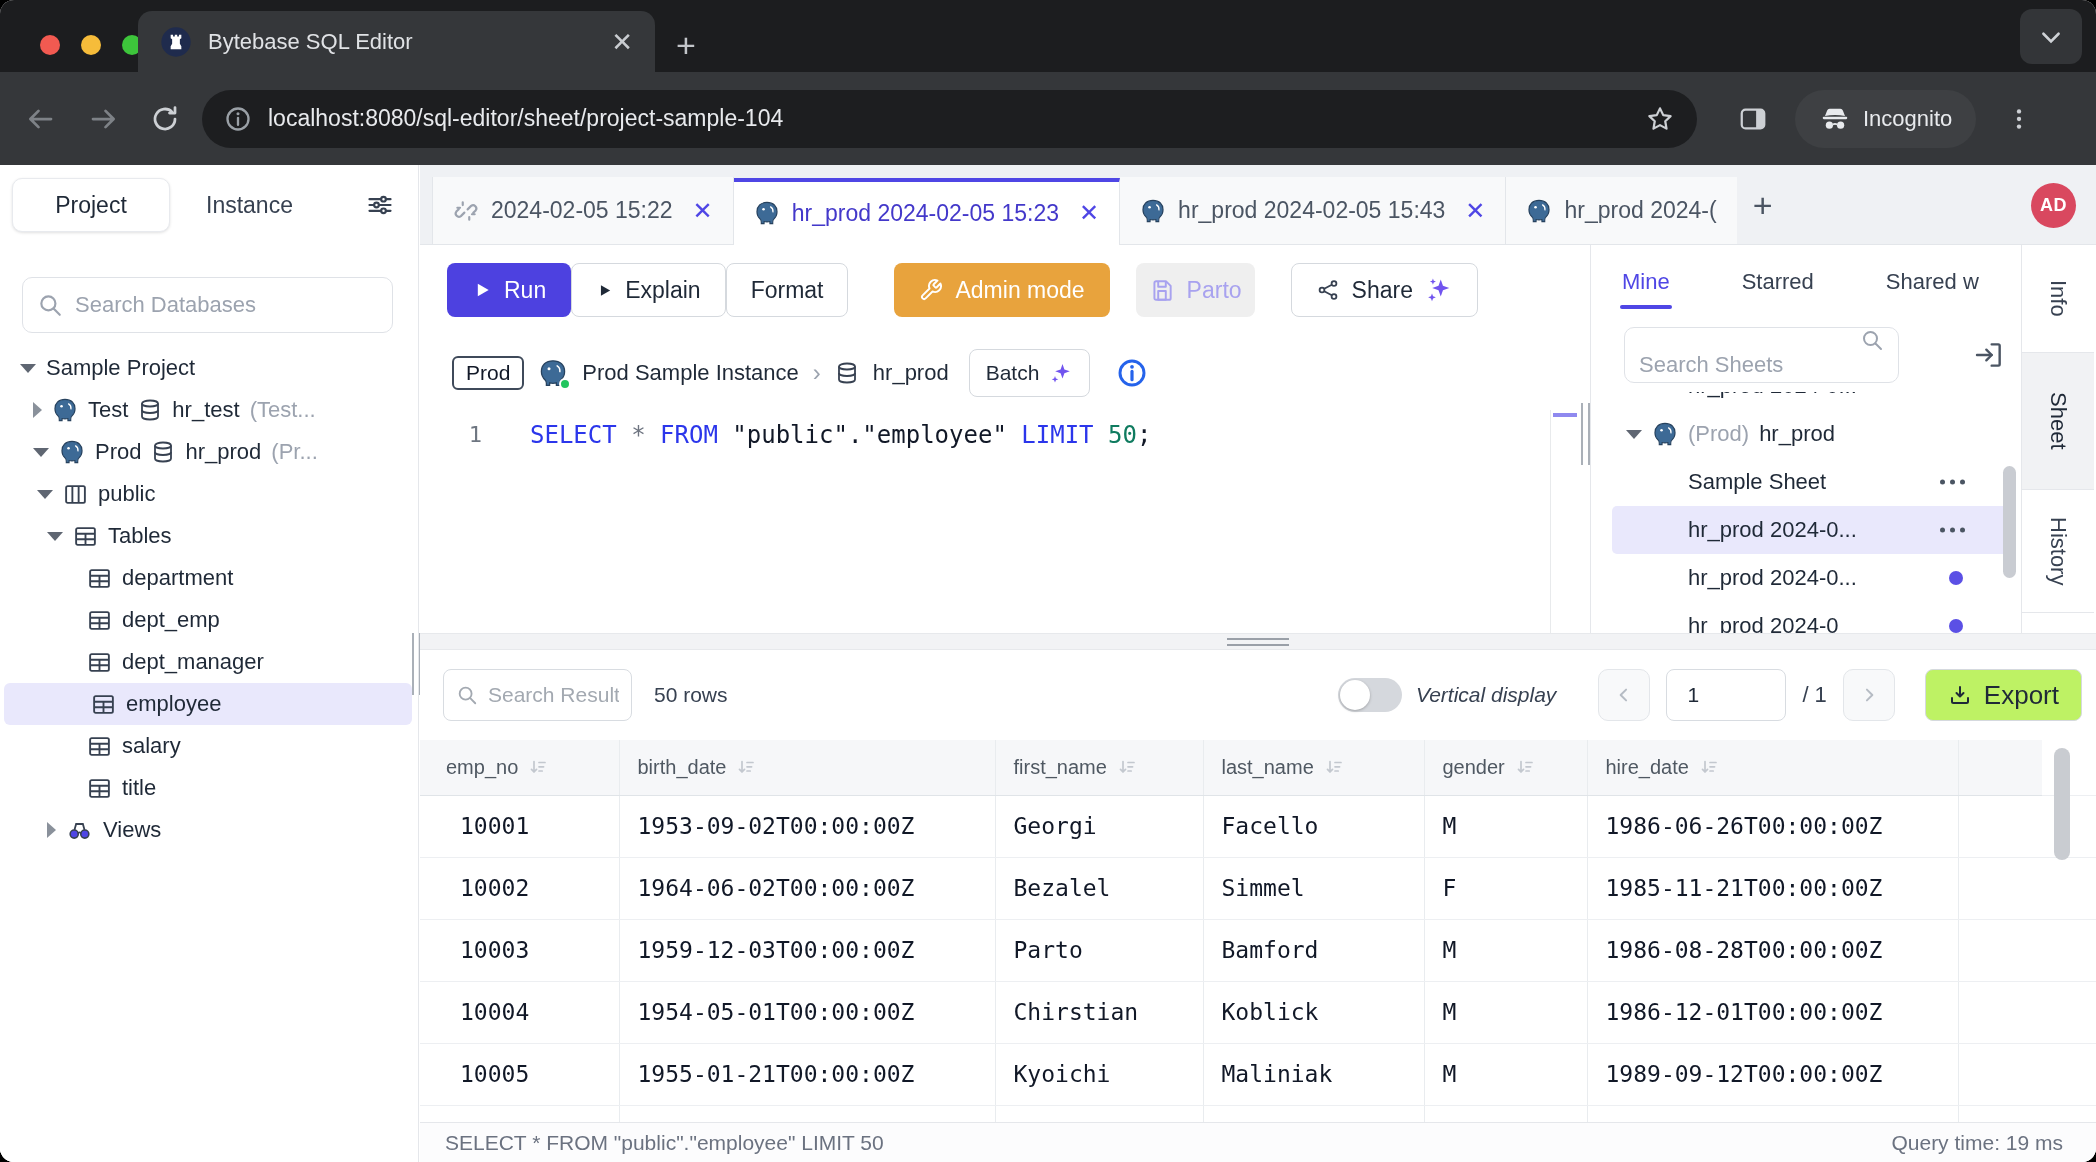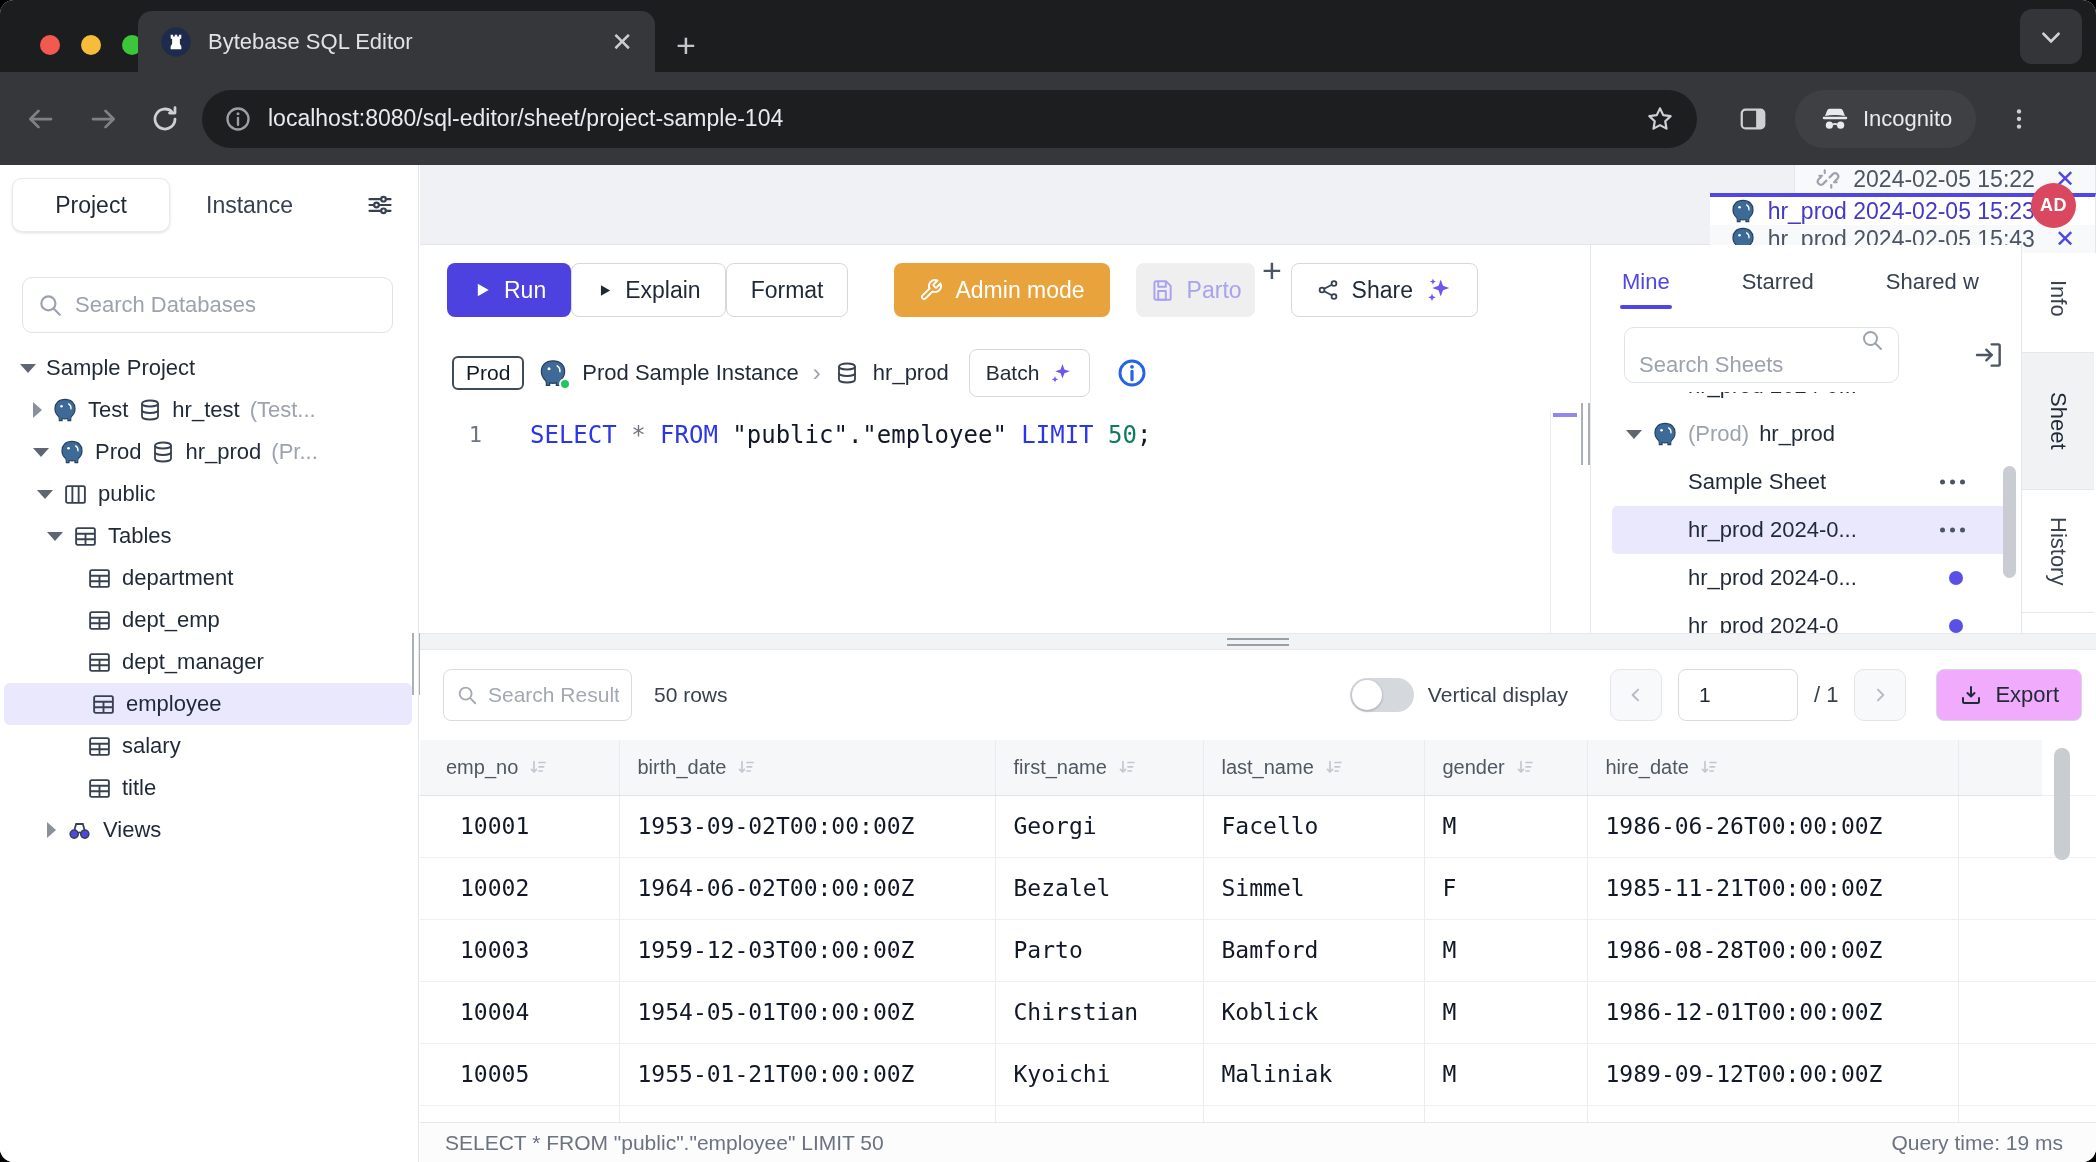--- a/index.html
+++ b/index.html
@@ -35,21 +35,21 @@
   .trow { height:42px; display:flex; align-items:center; gap:10px; white-space:nowrap; overflow:hidden; }
   .trow.sel { background:#e9e8fc; border-radius:6px; margin:0 6px 0 4px; }
   .t-gray { color:#9ca3af; }
   .caret-d { width:0; height:0; border-left:8px solid transparent; border-right:8px solid transparent; border-top:9px solid #5f6672; flex:0 0 auto; }
   .caret-r { width:0; height:0; border-top:8px solid transparent; border-bottom:8px solid transparent; border-left:9px solid #8a919b; flex:0 0 auto; }
   .sb-grip { position:absolute; left:412px; top:468px; width:9px; height:62px; border-left:2px solid #aab0b8; border-right:2px solid #aab0b8; }
 
   .main { position:absolute; left:420px; top:0; width:1676px; height:997px; }
 
   
-  .tabbar { position:relative; height:80px; background:#eff1f4; border-bottom:1px solid #e3e6ea; display:flex; align-items:flex-end; padding-left:12px;flex-direction:column; }
+  .tabbar { position:relative; height:80px; background:#eff1f4; border-bottom:1px solid #e3e6ea; display:flex; align-items:flex-end; padding-left:12px; }
   .wtab { height:67px; display:flex; align-items:center; padding:0 20px; background:#f8f9fa; border-right:1px solid #e3e6ea; font-size:23px; color:#4b5563; gap:12px; white-space:nowrap; }
   .wtab:first-child { border-left:1px solid #e3e6ea; }
   .wtab.active { background:#fff; border-top:4px solid #4f46e5; color:#4338ca; font-weight:500; height:67px; margin-bottom:-1px; padding-bottom:1px; }
   .wtab .x { color:#4f46e5; font-size:24px; margin-left:8px; }
   .wtab.clip { max-width:258px; overflow:hidden; border-right:none; }
   .tab-plus { align-self:center; font-size:34px; color:#4b5563; margin-left:16px; line-height:1; }
   .avatar { position:absolute; right:20px; top:18px; width:45px; height:45px; border-radius:50%; background:#d9485f; color:#fff; font-size:18px; font-weight:bold; display:flex; align-items:center; justify-content:center; letter-spacing:.5px; }
 
   
   .editor-zone { position:relative; height:388px; display:flex; }
@@ -105,25 +105,25 @@
 
   
   .res-toolbar { height:90px; display:flex; align-items:center; padding:0 14px 0 23px; background:#fff; }
   .res-search { width:189px; height:52px; border:1.5px solid #d8dce1; border-radius:8px; display:flex; align-items:center; padding:0 12px; }
   .res-search input { border:none; outline:none; width:100%; margin-left:10px; font-size:21px; color:#1f2937; font-family:"Liberation Sans",sans-serif; }
   .res-search input::placeholder { color:#a3a9b1; }
   .rowcount { margin-left:22px; font-size:21px; color:#374151; }
   .res-right { margin-left:auto; display:flex; align-items:center; }
   .toggle { width:64px; height:34px; border-radius:17px; background:#d5d8dd; position:relative; }
   .toggle .knob { position:absolute; left:2px; top:2px; width:30px; height:30px; border-radius:50%; background:#fff; box-shadow:0 1px 3px rgba(0,0,0,.25); }
-  .tog-label { margin-left:14px; font-size:21px; color:#374151; }
+  .tog-label { margin-left:14px; font-size:21px; color:#374151;font-style:italic; }
   .pg-btn { width:52px; height:52px; border:1px solid #e3e6ea; background:#f8f9fa; border-radius:10px; display:flex; align-items:center; justify-content:center; color:#b6bcc4; font-size:26px; }
   .pg-input { width:120px; height:52px; border:1.5px solid #d8dce1; border-radius:8px; font-size:21px; padding-left:20px; color:#1f2937; outline:none; font-family:"Liberation Sans",sans-serif; }
   .pg-total { font-size:22px; color:#374151; }
-  .btn-export { height:52px; border:1px solid #d5d9de; border-radius:8px; display:inline-flex; align-items:center; gap:12px; padding:0 22px; font-size:22px; color:#1f2937; background:#f0abfc; }
+  .btn-export { height:52px; border:1px solid #d5d9de; border-radius:8px; display:inline-flex; align-items:center; gap:12px; padding:0 22px; font-size:26px; color:#1f2937; background:#bef264; }
 
   .grid { position:relative; height:382px; overflow:hidden; background:#fff; }
   table.res { border-collapse:collapse; table-layout:fixed; width:1676px; }
   table.res th { height:55px; background:#f6f7f9; border-bottom:1.5px solid #e0e4e8; border-right:1px solid #e9ecef; font-size:20px; font-weight:normal; color:#4f5862; text-align:left; padding-left:18px; }
   table.res th .hwrap { display:flex; align-items:center; gap:10px; }
   table.res th.gutter, table.res td.gutter { background:#fff; border:none; border-bottom:1px solid #edeff2;}
   table.res th.filler { border-right:none; }
   table.res td { height:62px; border-bottom:1px solid #edeff2; border-right:1px solid #e9ecef; font-family:"DejaVu Sans Mono", monospace; font-size:23px; color:#111827; padding-left:18px; white-space:nowrap; }
   table.res td.filler { border-right:none; }
   table.res th.c0 { padding-left:26px; }

